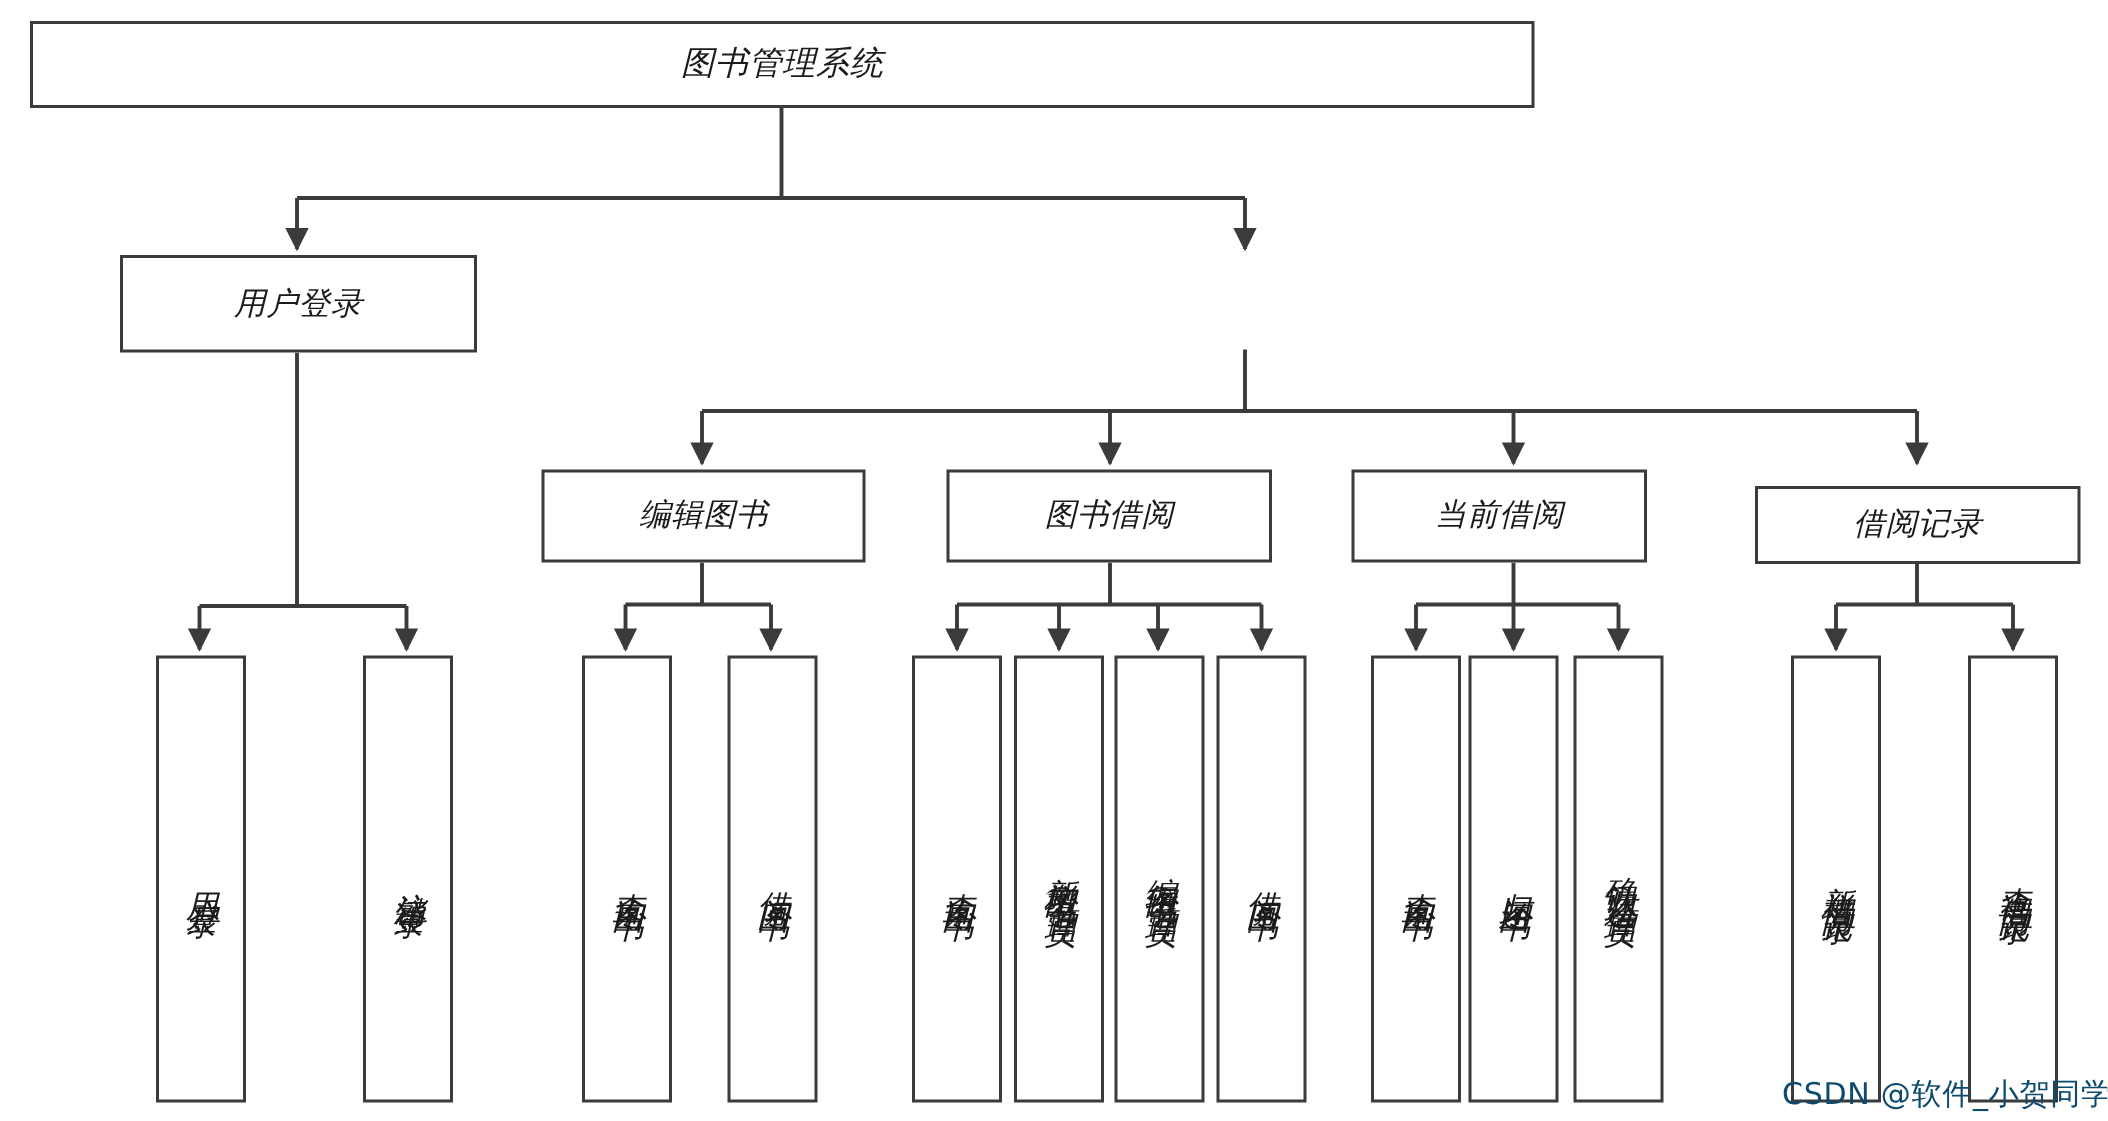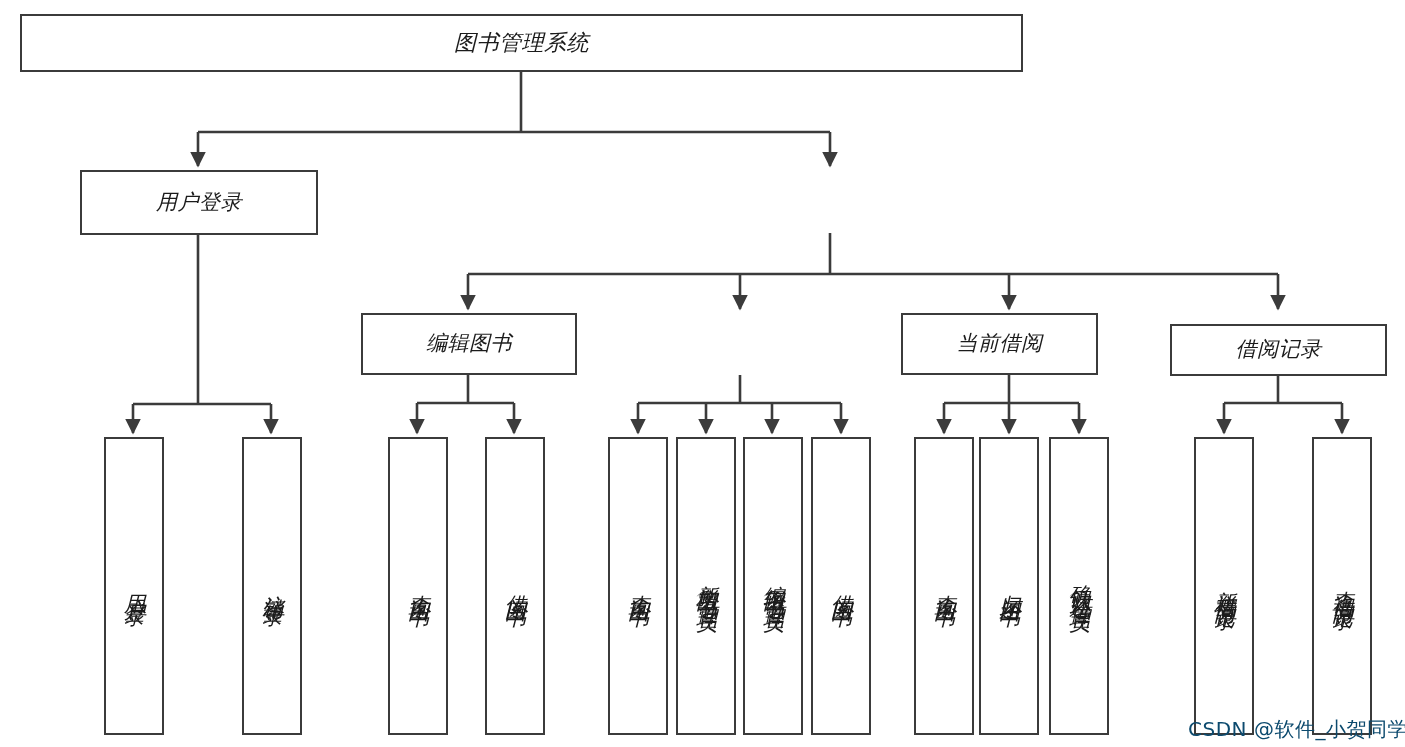--- a/index.html
+++ b/index.html
@@ -137,20 +137,23 @@
 
   <div class="node horiz" style="left:80px; top:170px; width:238px; height:65px;">
     <span class="label">用户登录</span>
   </div>
 
 
   <div class="node horiz" style="left:361px; top:313px; width:216px; height:62px;">
     <span class="label">编辑图书</span>
   </div>
 
+  <div class="node horiz" style="left:631px; top:313px; width:217px; height:62px;">
+    <span class="label">图书借阅</span>
+  </div>
 
   <div class="node horiz" style="left:901px; top:313px; width:197px; height:62px;">
     <span class="label">当前借阅</span>
   </div>
 
   <div class="node horiz" style="left:1170px; top:324px; width:217px; height:52px;">
     <span class="label">借阅记录</span>
   </div>
 
   <div class="node vert" style="left:104px; top:437px; width:60px; height:298px;">

